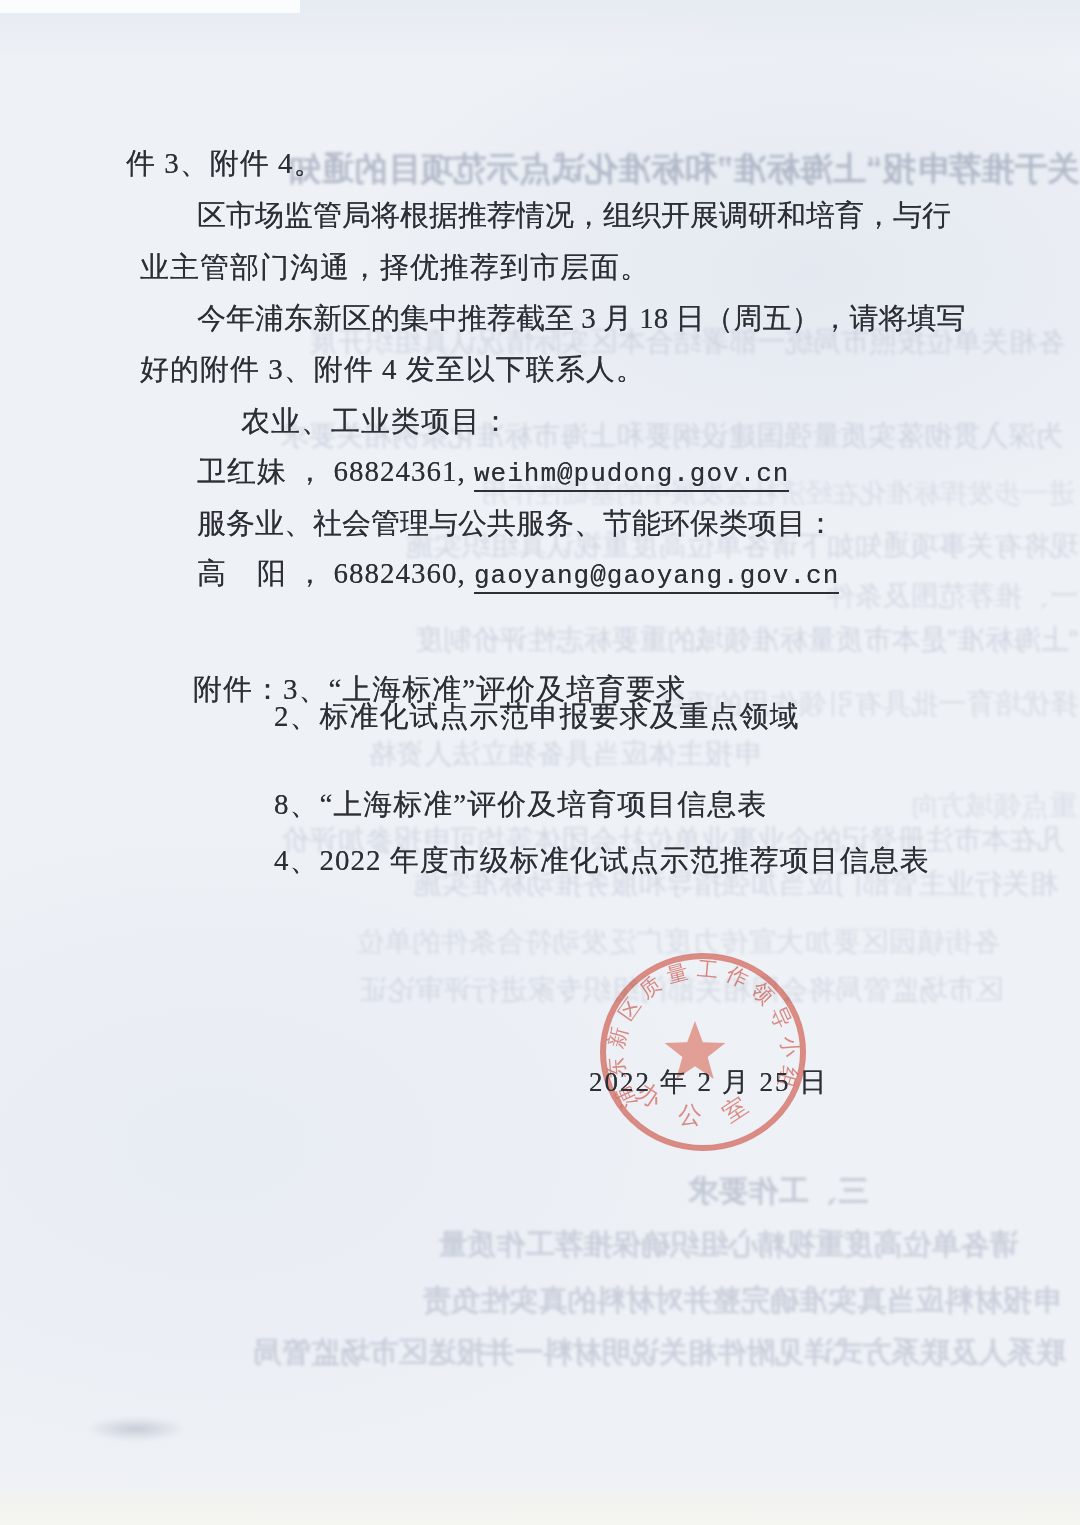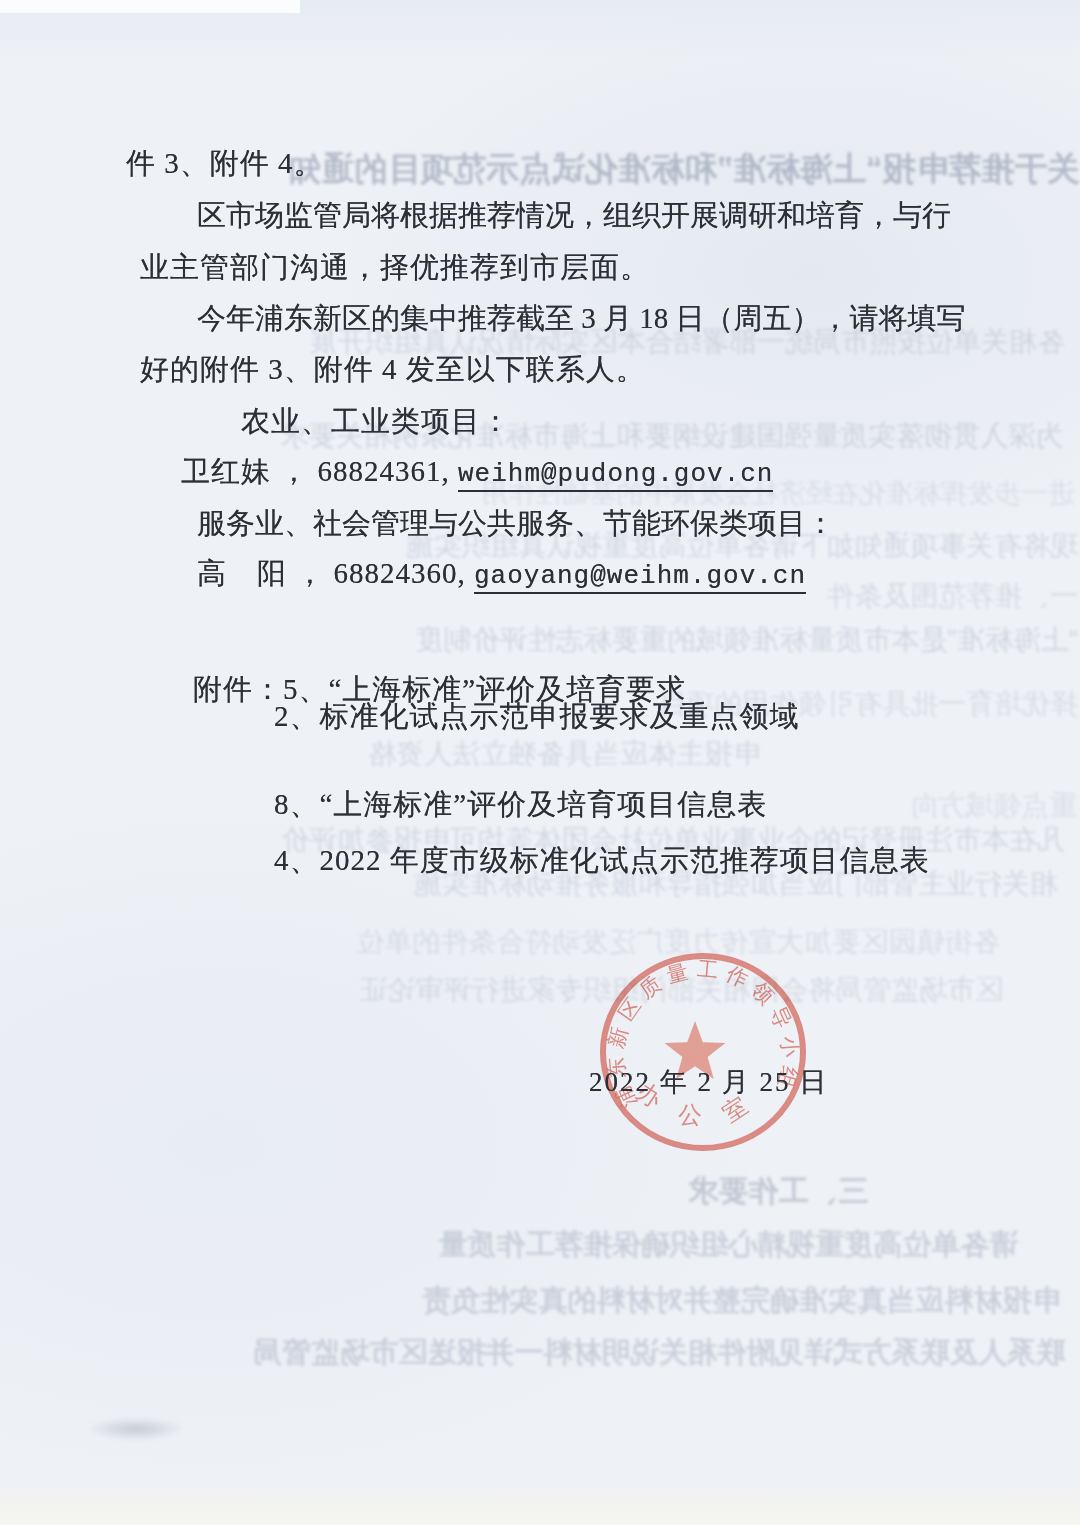--- a/index.html
+++ b/index.html
@@ -77,32 +77,32 @@
     </text>
   </svg>
 
   <div class="line" style="left:126px;top:146px;">件 3、附件 4。</div>
   <div class="line" style="left:140px;top:250px;">业主管部门沟通，择优推荐到市层面。</div>
   <div class="line" style="left:197px;top:198px;letter-spacing:0;">区市场监管局将根据推荐情况，组织开展调研和培育，与行</div>
   <div class="line" style="left:197px;top:301px;letter-spacing:0;">今年浦东新区的集中推荐截至 3 月 18 日（周五），请将填写</div>
   <div class="line" style="left:140px;top:352px;">好的附件 3、附件 4 发至以下联系人。</div>
   <div class="line" style="left:197px;top:404px;margin-left:44px;">农业、工业类项目：</div>
 
-  <div class="line" style="left:181px;top:454px;">
+  <div class="line" style="left:197px;top:454px;">
     <span>卫红妹 ， 68824361, </span><span class="email">weihm@pudong.gov.cn</span>
   </div>
 
   <div class="line" style="left:197px;top:506px;letter-spacing:0;">服务业、社会管理与公共服务、节能环保类项目：</div>
 
   <div class="line" style="left:197px;top:556px;">
-    <span>高　阳 ， 68824360, </span><span class="email">gaoyang@weihm.gov.cn</span>
+    <span>高　阳 ， 68824360, </span><span class="email">gaoyang@gaoyang.gov.cn</span>
   </div>
 
   <div class="line" style="left:193px;top:672px;">
-    <span>附件：</span><span>5、“上海标准”评价及培育要求</span>
+    <span>附件：</span><span>3、“上海标准”评价及培育要求</span>
   </div>
   <div class="line" style="left:274px;top:699px;">2、标准化试点示范申报要求及重点领域</div>
   <div class="line" style="left:274px;top:787px;">8、“上海标准”评价及培育项目信息表</div>
   <div class="line" style="left:274px;top:843px;">4、2022 年度市级标准化试点示范推荐项目信息表</div>
 
   <div class="line date" style="left:589px;top:1066px;">2022 年 2 月 25 日</div>
 
   <div class="smudge"></div>
 
 </div>

